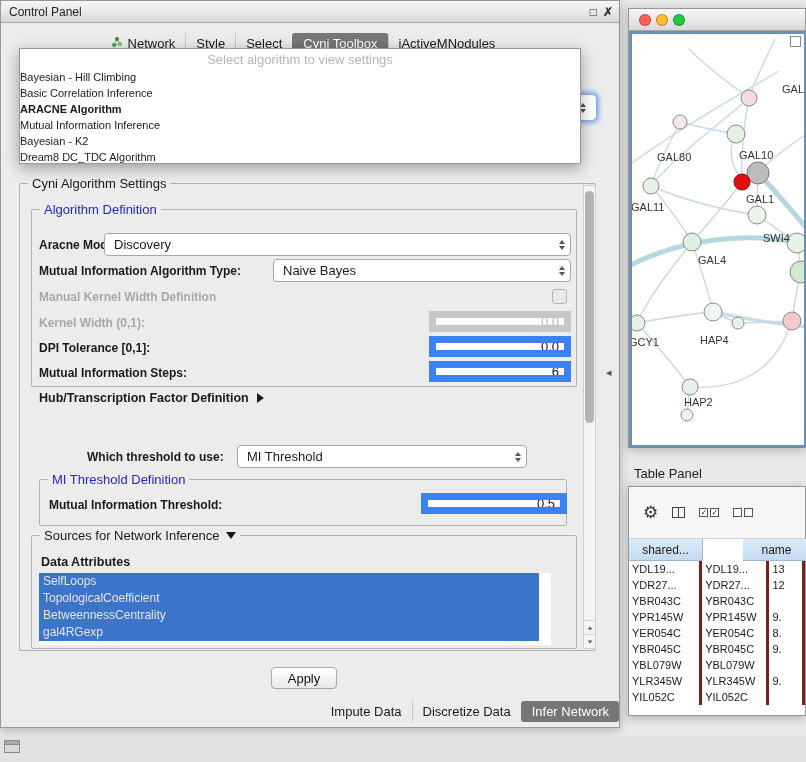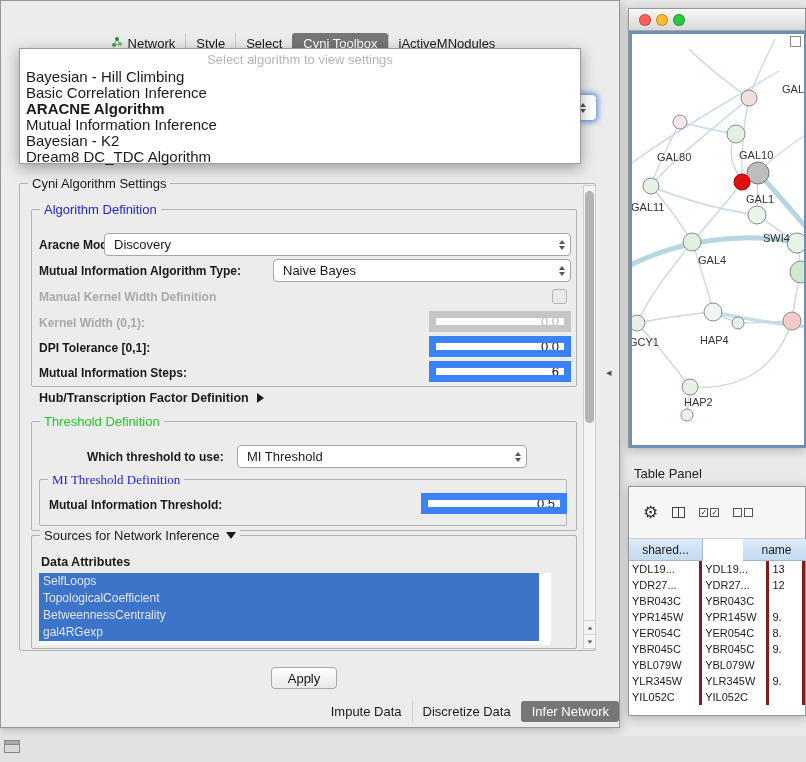--- a/index.html
+++ b/index.html
@@ -18,32 +18,32 @@
   .cp { left:0; top:8; width:620px; height:728px; }
   .tabbar { position:absolute; left:0; right:14px; top:30px; height:24px; display:flex; justify-content:center; align-items:center; }
   .tab { display:flex; align-items:center; gap:5px; padding:3px 10px; font-size:13px; border-left:1px solid #c9c9c9; white-space:nowrap; }
   .tab:first-child { border-left:none; }
   .tab.selected { background:var(--tab-selected,#767676); color:#fff; border-radius:3px; border-left-color:transparent; }
 
   .combo-remnant { position:absolute; left:563px; top:93px; width:33px; height:27px; background:#fff; border:1px solid #8fadd9; border-radius:5px; box-shadow:0 0 5px 2px rgba(100,150,230,.8); display:flex; align-items:center; justify-content:flex-end; padding-right:5px; z-index:5; }
 
   .popup { position:absolute; left:18px; top:47px; width:562px; height:116px; background:#fff; border:1px solid #9a9a9a; box-shadow:0 4px 14px rgba(0,0,0,.35); z-index:30; padding-top:2px; }
   .popup-placeholder { text-align:center; color:#b5b5b5; font-size:13px; height:18px; line-height:18px; }
-  .popup-item { font-size:15px; height:16px; line-height:16px; padding-left:6px; white-space:nowrap; }
+  .popup-item { font-size:11px; height:16px; line-height:16px; white-space:nowrap; }
   .popup-item.selected { font-weight:bold; }
 
   .group { position:absolute; border:1px solid #b2b2b2; border-radius:2px; }
   .group-title { position:absolute; top:-8px; left:8px; background:#ececec; padding:0 4px; font-size:13px; white-space:nowrap; display:flex; align-items:center; gap:6px; }
   .blue { color:var(--group-blue,#2525cf); }
   .green { color:var(--group-green,#2bc42b); }
 
   .settings-group { left:18px; top:182px; width:577px; height:468px; }
   .alg-group { left:30px; top:208px; width:546px; height:178px; }
   .thr-group { left:30px; top:420px; width:546px; height:110px; }
-  .mi-group { left:38px; top:478px; width:528px; height:47px;font-family:Liberation Serif, serif; }
+  .mi-group { left:38px; top:478px; width:528px; height:47px; }
   .src-group { left:30px; top:534px; width:546px; height:114px; }
 
   .lbl { position:absolute; font-weight:bold; font-size:12px; white-space:nowrap; }
   .lbl.disabled { color:#a8a8a8; }
 
   .combo { position:absolute; background:#fff; border:1px solid #a6a6a6; border-radius:4px; display:flex; align-items:center; padding-left:9px; font-size:13px; height:23px; }
   .stepper { margin-left:auto; width:16px; display:flex; flex-direction:column; align-items:center; justify-content:center; gap:2px; }
   .tri-up { width:0; height:0; border-left:3.5px solid transparent; border-right:3.5px solid transparent; border-bottom:4.5px solid #555; }
   .tri-down { width:0; height:0; border-left:3.5px solid transparent; border-right:3.5px solid transparent; border-top:4.5px solid #555; }
   .tri-right { width:0; height:0; border-top:5px solid transparent; border-bottom:5px solid transparent; border-left:7px solid #1a1a1a; display:inline-block; }
@@ -107,20 +107,27 @@
   .bottom-strip { position:absolute; left:0; top:736px; width:806px; height:26px; background:#e2e2e2; }
   .mini-window-icon { position:absolute; left:4px; top:4px; width:16px; height:13px; border:1px solid #888; background:#d8d8d8; }
   .mini-window-icon::before { content:""; display:block; height:3px; background:#aaa; border-bottom:1px solid #888; }
 </style>
 </head>
 <body>
 
 <div id="stage">
 
   <div class="window cp">
+    <div class="titlebar">
+      <span class="tb-title">Control Panel</span>
+      <span class="tb-icons">
+        <span class="tb-ic">□</span>
+        <span class="tb-ic close">✗</span>
+      </span>
+    </div>
 
     <div class="tabbar">
         <div class="tab">
           <span><svg width="12" height="12">
               <path d="M3 9 L6 3 L9 8 Z" fill="none" stroke="#7aa87a" stroke-width="1"></path>
               <circle cx="3" cy="9" r="2" fill="#3aa05a"></circle>
               <circle cx="9" cy="8" r="2" fill="#6cc06c"></circle>
               <circle cx="6" cy="3" r="2" fill="#2e8b2e"></circle>
             </svg></span>
           <span>Network</span>
@@ -191,23 +198,20 @@
     <input class="field" style="left: 428px; top: 335px;" value="0.0">
 
     <span class="lbl" style="left:38px;top:365px">Mutual Information Steps:</span>
     <input class="field" style="left: 428px; top: 360px;" value="6">
 
     <div class="hub-row">
       <span>Hub/Transcription Factor Definition</span>
       <span class="tri-right"></span>
     </div>
 
-    <div class="group thr-group">
-      <span class="group-title green">Threshold Definition</span>
-    </div>
 
     <span class="lbl" style="left:86px;top:449px">Which threshold to use:</span>
     <div class="combo" style="left:236px;top:444px;width:290px">
       <span>MI Threshold</span>
       <span class="stepper">
           <span class="tri-up"></span>
           <span class="tri-down"></span>
         </span>
     </div>
 

